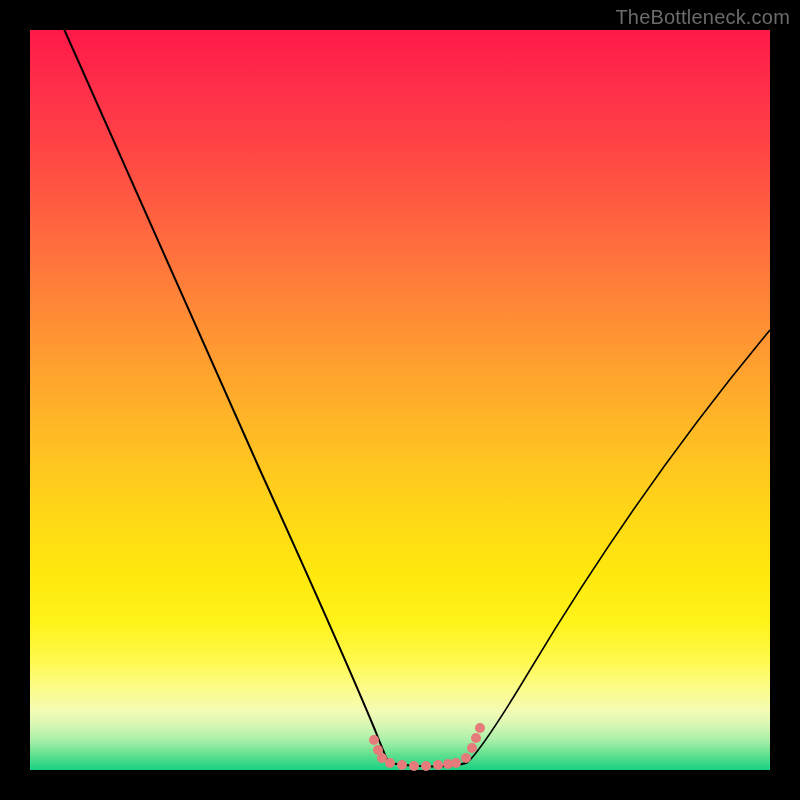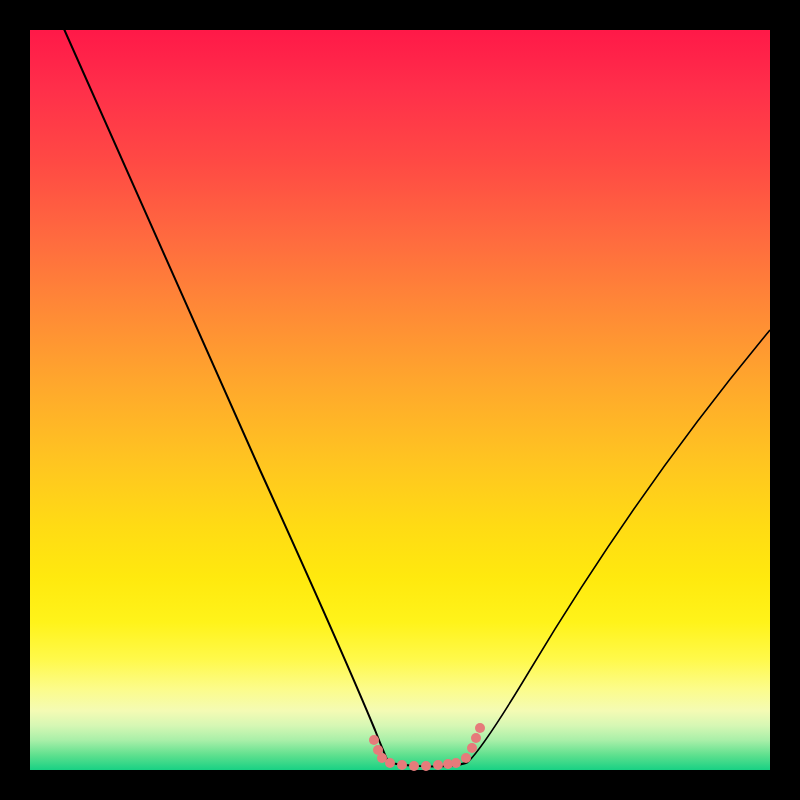--- a/index.html
+++ b/index.html
@@ -61,20 +61,21 @@
     top: 0;
     width: 740px;
     height: 740px;
     overflow: visible;
   }
 </style>
 </head>
 <body>
 
 <div class="frame">
+  <div class="watermark">TheBottleneck.com</div>
 
   <div class="plot-area">
     <svg class="curve" viewBox="0 0 740 740">
 
       <path d="M 30 -10
                C 80 100, 150 260, 230 440
                C 280 550, 320 640, 345 700
                C 352 718, 356 727, 358 732" fill="none" stroke="#000" stroke-width="2"></path>
 
       <path d="M 358 732

